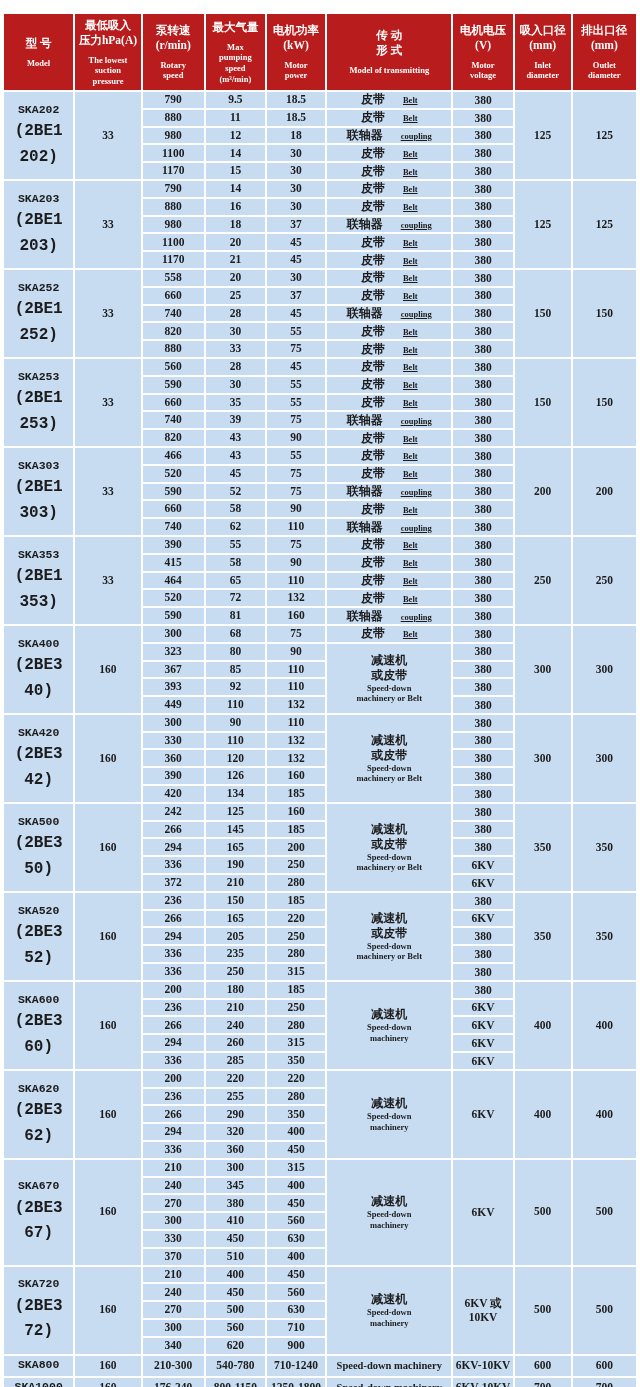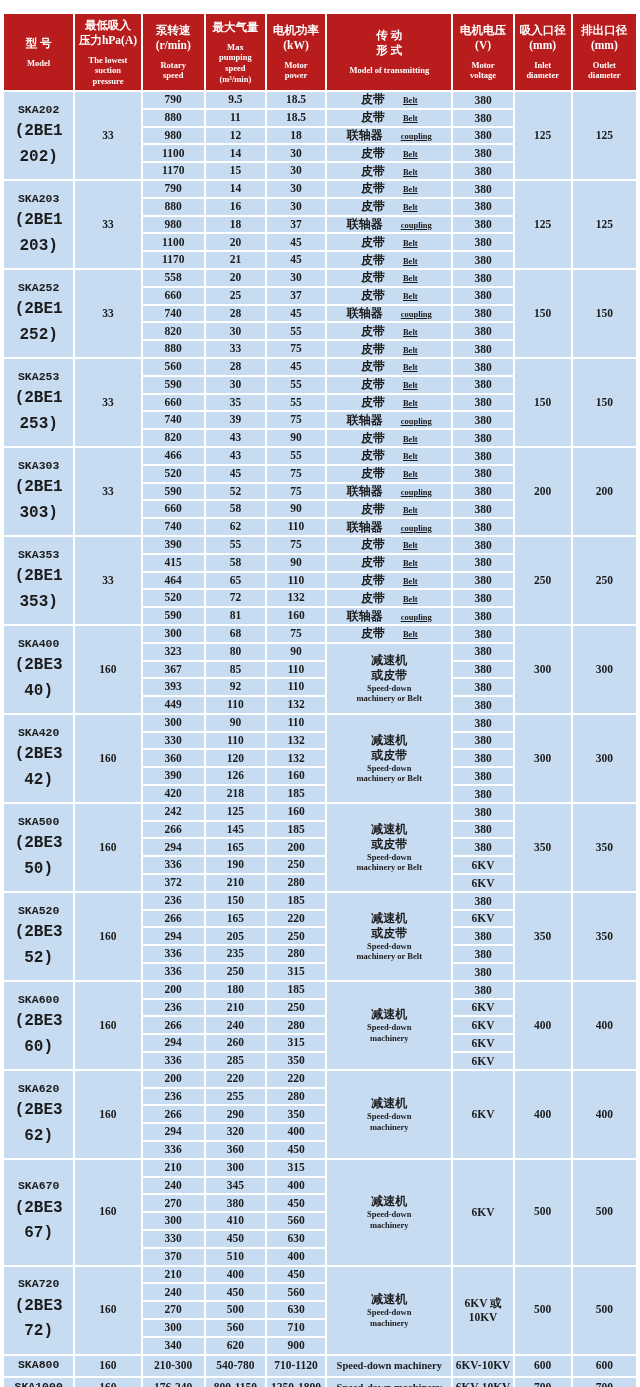--- a/index.html
+++ b/index.html
@@ -446,21 +446,21 @@
           <td class="volt" rowspan="1">380</td>
         </tr>
         <tr>
           <td class="num">390</td>
           <td class="num">126</td>
           <td class="num">160</td>
           <td class="volt" rowspan="1">380</td>
         </tr>
         <tr>
           <td class="num">420</td>
-          <td class="num">218</td>
+          <td class="num">134</td>
           <td class="num">185</td>
           <td class="volt" rowspan="1">380</td>
         </tr>
         <tr>
           <td class="model-cell" rowspan="5">
             <div>SKA500</div>
             <div class="sub">(2BE3 50)</div>
           </td>
           <td class="num" rowspan="5">160</td>
           <td class="num">242</td>
@@ -705,21 +705,21 @@
           <td class="num">620</td>
           <td class="num">900</td>
         </tr>
         <tr class="tall">
           <td class="model-cell" rowspan="1">
             <div>SKA800</div>
           </td>
           <td class="num" rowspan="1">160</td>
           <td class="num">210-300</td>
           <td class="num">540-780</td>
-          <td class="num">710-1120</td>
+          <td class="num">710-1240</td>
           <td rowspan="1" class="trans en-only">Speed-down machinery</td>
           <td class="volt" rowspan="1">6KV-10KV</td>
           <td class="num" rowspan="1">600</td>
           <td class="num" rowspan="1">600</td>
         </tr>
         <tr class="tall">
           <td class="model-cell" rowspan="1">
             <div>SKA1000</div>
           </td>
           <td class="num" rowspan="1">160</td>

